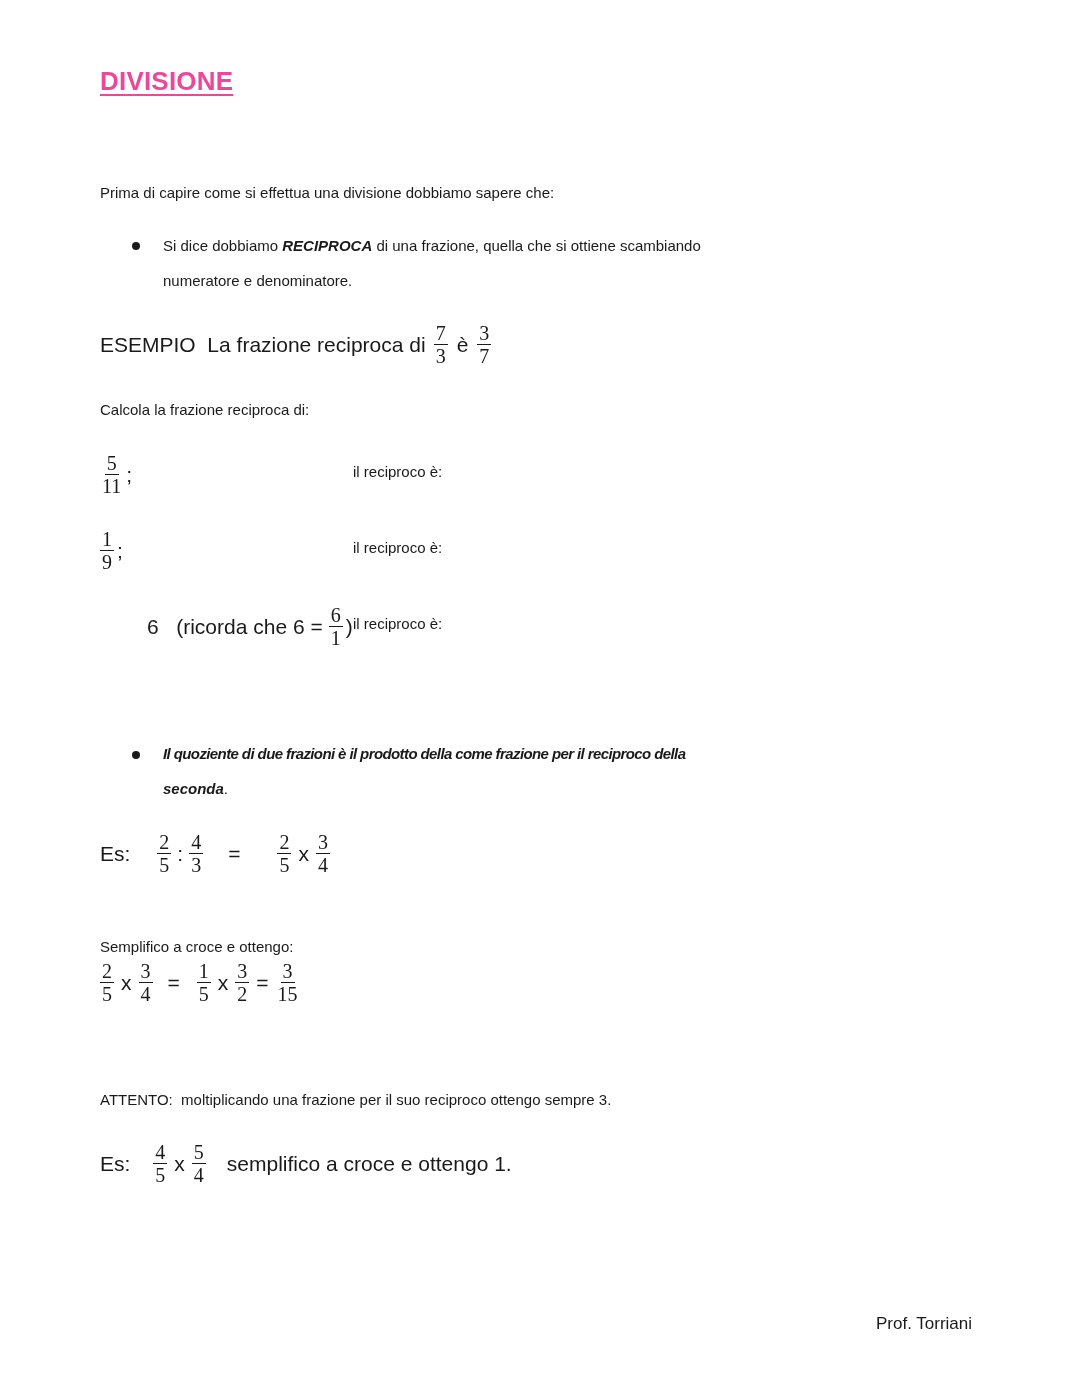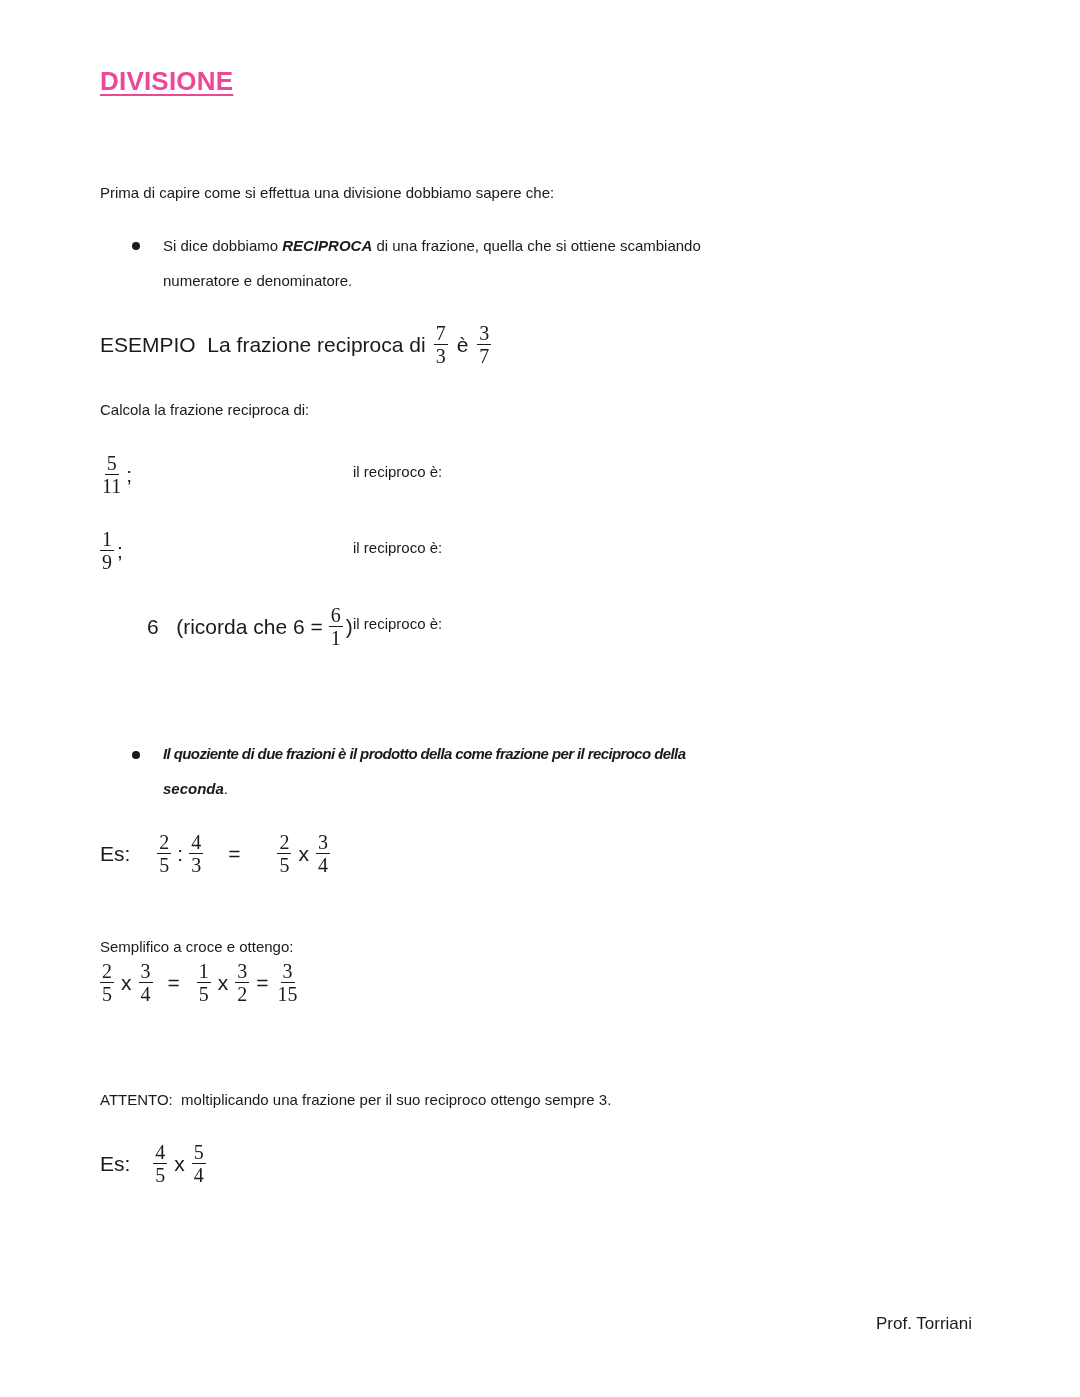--- a/index.html
+++ b/index.html
@@ -150,15 +150,16 @@
   <span style="margin-right:20px;">Es:</span>
   <span class="frac">
     <span class="num">4</span>
     <span class="den">5</span>
   </span>
   <span class="op" style="margin:0 4px;">x</span>
   <span class="frac">
     <span class="num">5</span>
     <span class="den">4</span>
   </span>
+  <span style="margin-left:18px;">semplifico a croce e ottengo 1.</span>
 </div>
 
 <div class="abs footer" style="left:876px; top:1314px;">Prof. Torriani</div>
 
 </body></html>

